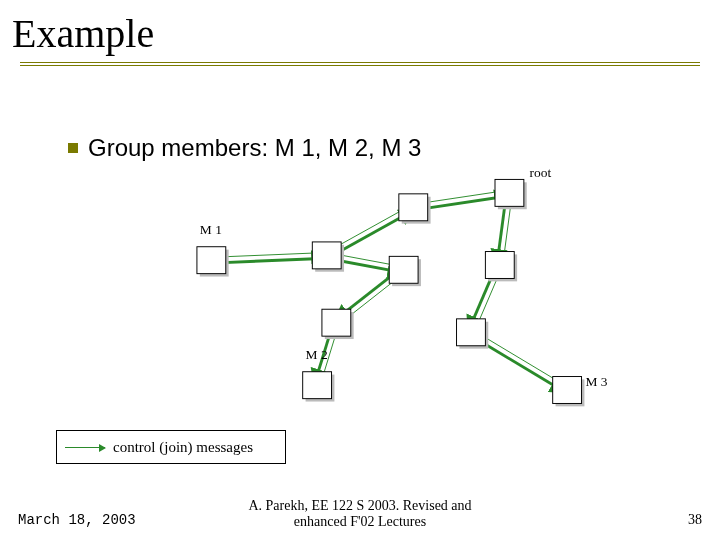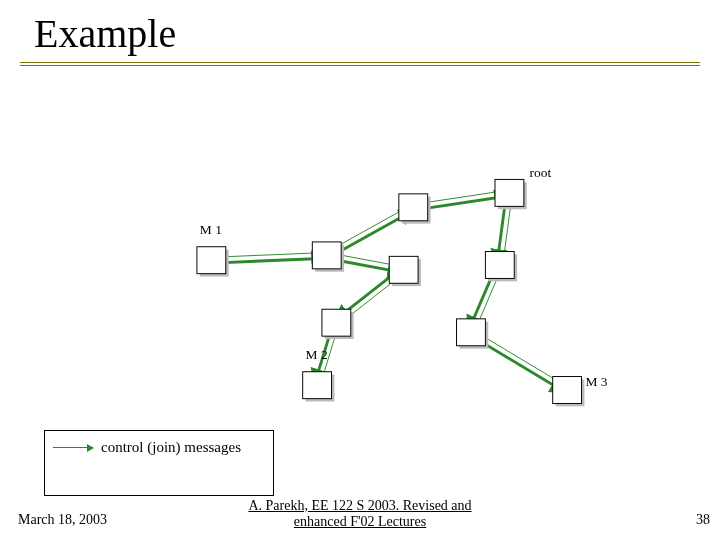--- a/index.html
+++ b/index.html
@@ -1,43 +1,44 @@
 <!DOCTYPE html>
 <html><head>
 <meta charset="utf-8">
 <style>
   html,body{margin:0;padding:0;width:720px;height:540px;background:#fff;font-family:"Times New Roman",serif;color:#000;}
   .slide{position:relative;width:720px;height:540px;box-sizing:border-box;}
-  .title{position:absolute;left:34px;top:10px;font-size:40px;}
+  .title{position:absolute;left:12px;top:10px;font-size:40px;}
   .title-rule{position:absolute;left:20px;top:62px;width:680px;height:0;border-top:1px solid #7a7a00;}
   .title-rule2{position:absolute;left:20px;top:65px;width:680px;height:0;border-top:1px solid #7a7a00;}
   .bullets{position:absolute;left:48px;top:110px;font-family:Arial,Helvetica,sans-serif;font-size:24px;}
   .bullets li{list-style:none;position:relative;margin:0;padding:0 0 4px 0;}
   .bullets li::before{content:"";position:absolute;left:-20px;top:9px;width:10px;height:10px;background:#7a7a00;}
   .diagram{position:absolute;left:120px;top:165px;width:500px;height:250px;}
-  .legend-box{position:absolute;left:44px;top:430px;width:230px;height:66px;border:1px solid #000;box-sizing:border-box;padding:6px 8px;font-family:"Times New Roman",serif;font-size:15px;}
+  .legend-box{position:absolute;left:56px;top:430px;width:230px;height:34px;border:1px solid #000;box-sizing:border-box;padding:6px 8px;font-family:"Times New Roman",serif;font-size:15px;}
   .legend-row{display:flex;align-items:center;height:20px;}
   .legend-line{width:40px;height:0;margin-right:8px;position:relative;}
   .legend-line.thin{border-top:1px solid #2a8a2a;}
   .legend-line.thick{border-top:3px solid #2a8a2a;}
   .legend-line::after{content:"";position:absolute;right:-1px;top:-4px;border-left:7px solid #2a8a2a;border-top:4px solid transparent;border-bottom:4px solid transparent;}
   .legend-line.thick::after{top:-5px;}
-  .footer-date{position:absolute;left:18px;bottom:12px;font-size:14px;}
-  .footer-center{position:absolute;left:0;right:0;bottom:10px;text-align:center;font-size:14px;line-height:1.15;text-decoration:underline;}
-  .footer-num{position:absolute;right:10px;bottom:12px;font-size:14px;}
+  .footer-date{position:absolute;left:18px;bottom:12px;font-size:14px;font-family:Liberation Mono, monospace;}
+  .footer-center{position:absolute;left:0;right:0;bottom:10px;text-align:center;font-size:14px;line-height:1.15;}
+  .footer-num{position:absolute;right:18px;bottom:12px;font-size:14px;}
 </style>
 </head>
 <body>
 <div class="slide">
 
   <div class="title">Example</div>
   <div class="title-rule"></div>
   <div class="title-rule2"></div>
 
   <ul class="bullets">
+    <li>Group members: M 1, M 2, M 3</li>
   </ul>
 
   <svg class="diagram" viewBox="0 0 500 260">
       <defs>
         <marker id="ah-thin" viewBox="0 0 10 10" refX="9" refY="5" markerWidth="8" markerHeight="8" orient="auto">
           <path d="M0,0 L10,5 L0,10 z" fill="#2a8a2a"></path>
         </marker>
         <marker id="ah-thick" viewBox="0 0 10 10" refX="9" refY="5" markerWidth="6" markerHeight="6" orient="auto">
           <path d="M0,0 L10,5 L0,10 z" fill="#2a8a2a"></path>
         </marker>

